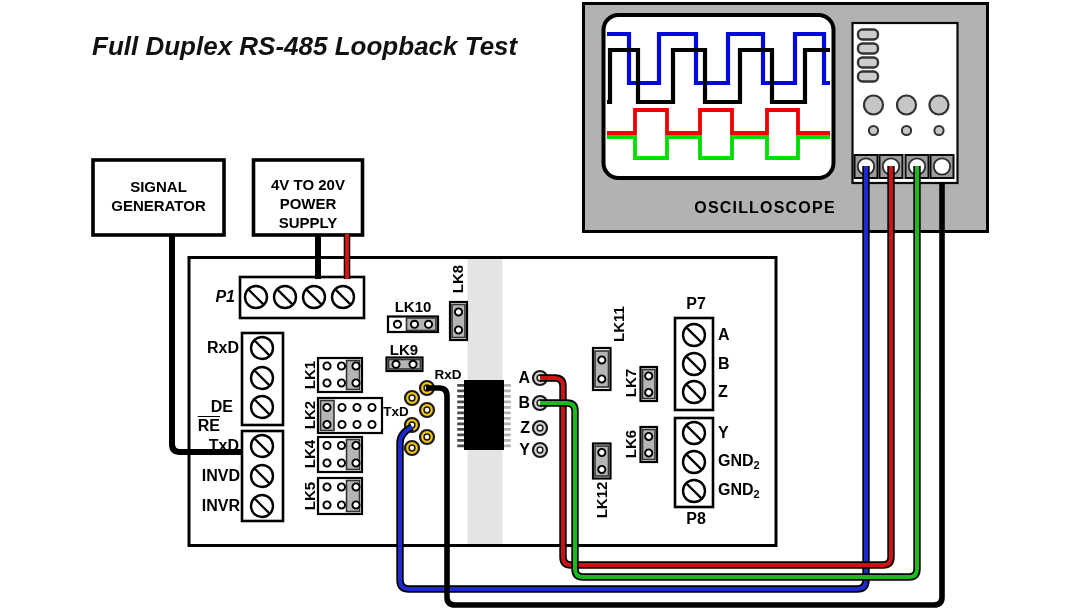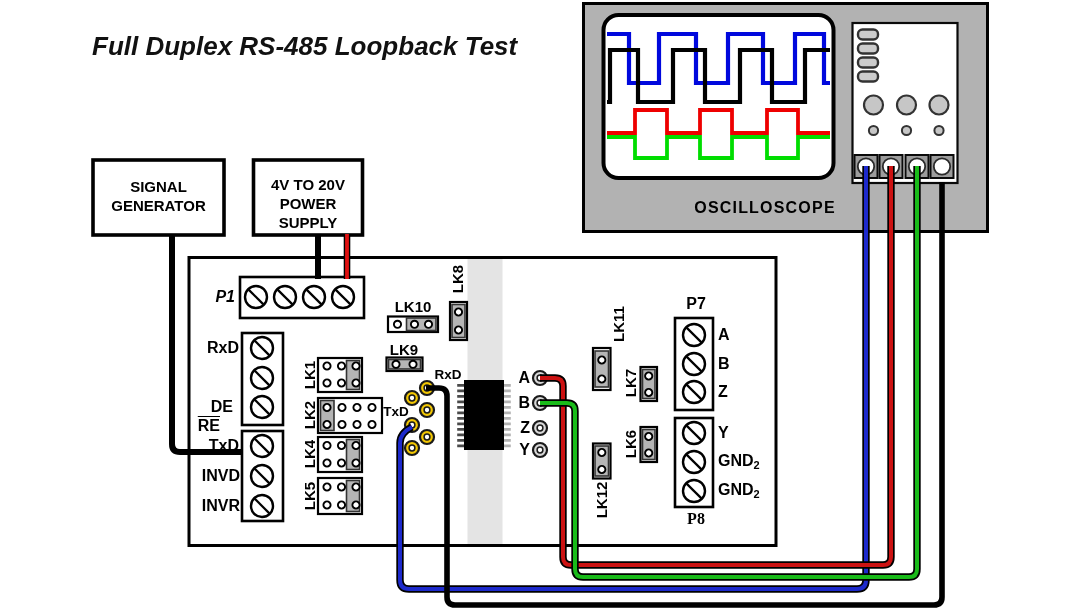--- a/index.html
+++ b/index.html
@@ -313,15 +313,15 @@
 <div class="lbl right s16" style="left:530px;top:450px;">Y</div>
 
 <div class="lbl s16" style="left:696px;top:304px;">P7</div>
 <div class="lbl left s16" style="left:718px;top:335px;">A</div>
 <div class="lbl left s16" style="left:718px;top:364px;">B</div>
 <div class="lbl left s16" style="left:718px;top:392px;">Z</div>
 
 <div class="lbl left s16" style="left:718px;top:433px;">Y</div>
 <div class="lbl left s16" style="left:718px;top:462px;"><span>GND</span><span class="sub">2</span></div>
 <div class="lbl left s16" style="left:718px;top:491px;"><span>GND</span><span class="sub">2</span></div>
-<div class="lbl s16" style="left:696px;top:519px;font-family:Liberation Serif, serif;">P8</div>
+<div class="lbl s16" style="left:696px;top:519px;">P8</div>
 
 </div>
 
 </body></html>

